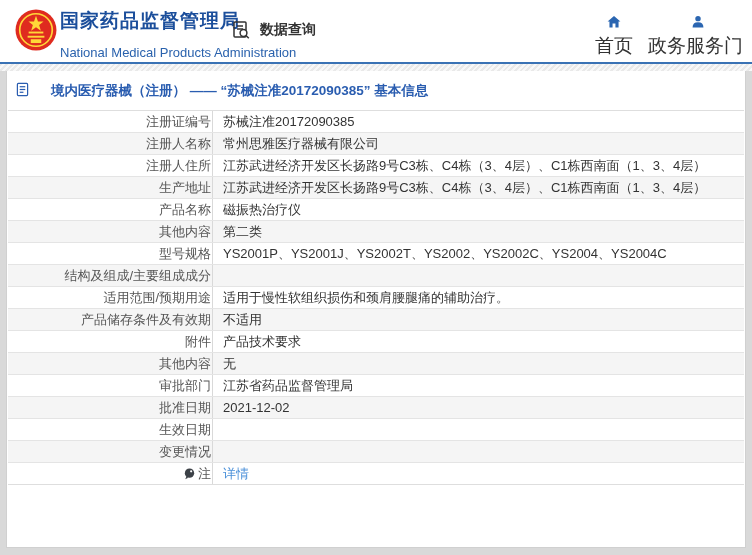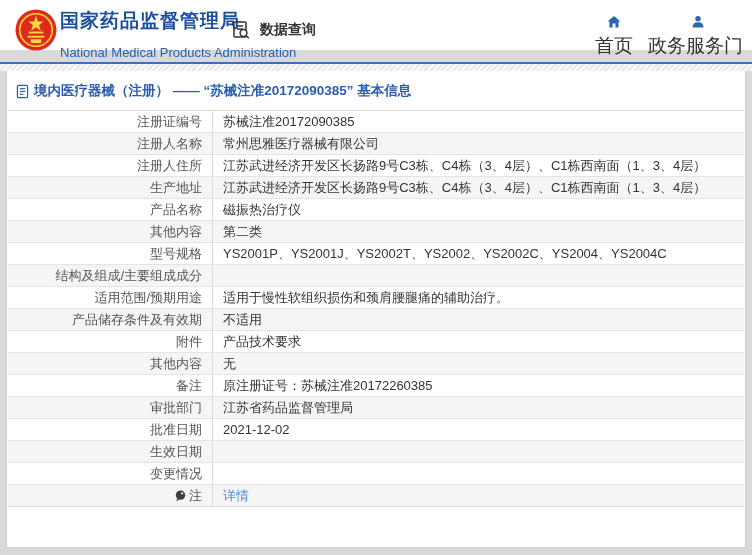--- a/index.html
+++ b/index.html
@@ -3,48 +3,48 @@
 <meta charset="utf-8">
 <style>
   html,body{margin:0;padding:0;}
   body{
     width:752px;height:555px;overflow:hidden;position:relative;
     background:#d9d9d9;
     font-family:"Liberation Sans","DejaVu Sans",sans-serif;
     -webkit-font-smoothing:antialiased;
   }
   
-  .header{position:absolute;left:0;top:0;width:752px;height:50px;background:#ffffff;}
+  .header{position:absolute;left:0;top:0;width:752px;height:62px;background:#ffffff;}
   .emblem{position:absolute;left:15px;top:9px;width:42px;height:42px;}
   .logo-text{position:absolute;left:60px;top:11px;line-height:1;}
   .logo-zh{font-size:19px;font-weight:bold;color:#1b4e9b;letter-spacing:1px;}
   .logo-en{font-size:13px;color:#2a62ad;margin-top:16px;}
   .data-query{position:absolute;left:231px;top:20px;display:flex;align-items:center;gap:9px;cursor:pointer;}
   .data-query-label{font-size:14px;font-weight:bold;color:#333;}
   .nav-item{position:absolute;top:14px;display:flex;flex-direction:column;align-items:center;gap:3px;cursor:pointer;}
   .nav-home{left:592px;width:44px;}
   .nav-portal{left:648px;width:100px;}
   .nav-label{font-size:19px;color:#333;}
   .blue-line{position:absolute;left:0;top:62px;width:752px;height:2px;background:#3a72b4;}
   .hatch{position:absolute;left:0;top:64px;width:752px;height:7px;
     background:repeating-linear-gradient(135deg,#e9e9e9 0 2px,#f8f8f8 2px 4px);}
   
   .container{position:absolute;left:6px;top:71px;width:740px;height:477px;background:#ffffff;
     border-left:1px solid #d0d0d0;border-right:1px solid #d0d0d0;border-bottom:1px solid #d0d0d0;
     box-sizing:border-box;}
-  .page-title{display:flex;align-items:center;gap:5px;padding:11px 0 9px 9px;}
+  .page-title{display:flex;align-items:flex-start;gap:22px;padding:11px 0 9px 9px;}
   .page-title-text{font-size:13.5px;font-weight:bold;color:#2a5db0;}
   
   .info-table{margin:1px 1px 0 1px;border-top:1px solid #dedede;border-bottom:1px solid #dedede;}
   .row{display:flex;background:#fff;border-bottom:1px solid #e4e4e4;}
   .row:last-child{border-bottom:none;}
   .row:nth-child(even){background:#f5f5f5;}
   .cell{font-size:13px;line-height:15px;box-sizing:border-box;}
   .cell.label{width:205px;flex:0 0 205px;text-align:left;color:#555;
-    padding:3px 10px 3px 4px;border-right:1px solid #d9d9d9;
+    padding:3px 1px 3px 4px;border-right:1px solid #d9d9d9;
     display:flex;justify-content:flex-end;align-items:center;gap:3px;}
   .cell.value{flex:1;color:#333;padding:3px 20px 3px 10px;min-height:15px;display:flex;align-items:center;}
   .row.tall .cell.value{line-height:18px;display:block;padding-top:4px;padding-bottom:4px;}
   .row.tall .cell.label{align-items:center;}
   .link{color:#4a90d9;text-decoration:none;cursor:pointer;}
   .note-icon{display:inline-flex;width:11px;height:12px;}
   svg{display:block;}
 </style>
 </head>
 <body>
@@ -156,24 +156,20 @@
     </div>
     <div class="row">
       <div class="cell label">附件</div>
       <div class="cell value">产品技术要求</div>
     </div>
     <div class="row">
       <div class="cell label">其他内容</div>
       <div class="cell value">无</div>
     </div>
     <div class="row">
-      <div class="cell label">备注</div>
-      <div class="cell value">原注册证号：苏械注准20172260385</div>
-    </div>
-    <div class="row">
       <div class="cell label">审批部门</div>
       <div class="cell value">江苏省药品监督管理局</div>
     </div>
     <div class="row">
       <div class="cell label">批准日期</div>
       <div class="cell value">2021-12-02</div>
     </div>
     <div class="row">
       <div class="cell label">生效日期</div>
       <div class="cell value"></div>

